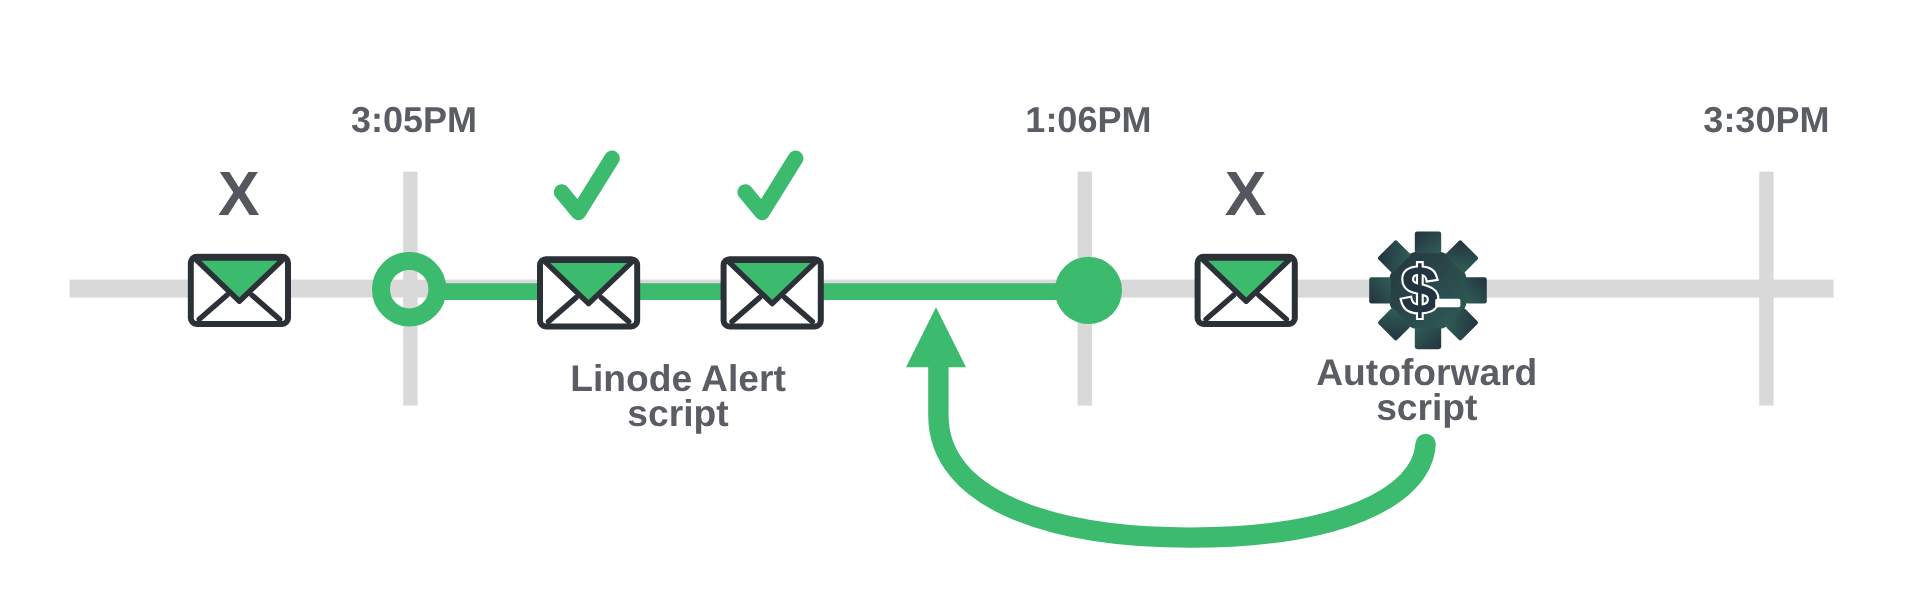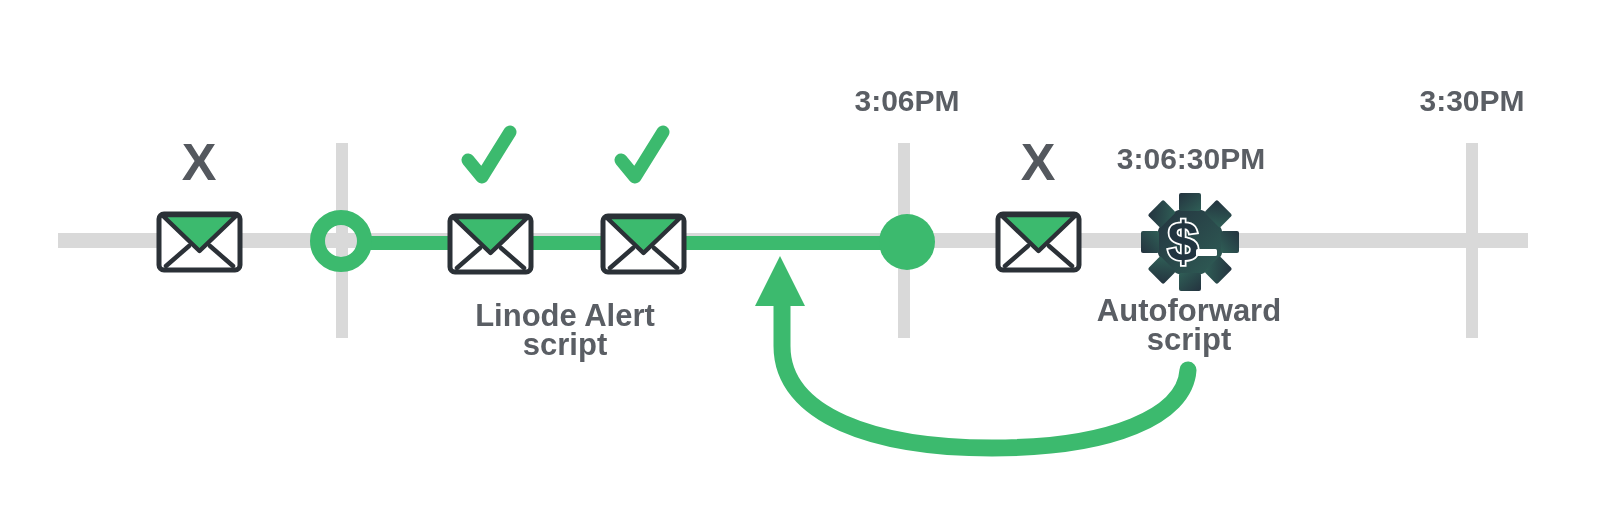--- a/index.html
+++ b/index.html
@@ -44,21 +44,22 @@
 <body>
 
 <div class="canvas">
 
   <div class="abs track"></div>
 
   <div class="abs tick-line" style="left:336px;"></div>
   <div class="abs tick-line" style="left:898px;"></div>
   <div class="abs tick-line" style="left:1466px;"></div>
 
-  <div class="abs tick-label" style="left:797px;">3:06PM</div>
+  <div class="abs tick-label" style="left:235px;">3:05PM</div>
+  <div class="abs tick-label" style="left:797px;">1:06PM</div>
   <div class="abs tick-label" style="left:1362px;">3:30PM</div>
 
   <div class="abs green-line"></div>
   <div class="abs ring"></div>
   <div class="abs dot"></div>
 
   <div class="abs xmark" style="left:159px;top:134px;">X</div>
   <svg class="abs envelope" style="left:156px;top:211px;" viewBox="0 0 87 62">
     <rect x="3" y="3" width="81" height="56" rx="5" fill="#ffffff" stroke="#2b3137" stroke-width="5"></rect>
     <path d="M6 4 L81 4 L43.5 40 Z" fill="#3cba6e" stroke="#2b3137" stroke-width="4.5" stroke-linejoin="round"></path>
@@ -92,21 +93,20 @@
   </div>
 
   <div class="abs xmark" style="left:998px;top:134px;">X</div>
   <svg class="abs envelope" style="left:995px;top:211px;" viewBox="0 0 87 62">
     <rect x="3" y="3" width="81" height="56" rx="5" fill="#ffffff" stroke="#2b3137" stroke-width="5"></rect>
     <path d="M6 4 L81 4 L43.5 40 Z" fill="#3cba6e" stroke="#2b3137" stroke-width="4.5" stroke-linejoin="round"></path>
     <path d="M10 55 L33 35" stroke="#2b3137" stroke-width="4.5" fill="none" stroke-linecap="round"></path>
     <path d="M77 55 L54 35" stroke="#2b3137" stroke-width="4.5" fill="none" stroke-linecap="round"></path>
   </svg>
 
-  <div class="abs time-label" style="left:1081px;top:142px;">3:06:30PM</div>
 
   <svg class="abs" style="left:1140px;top:192px;width:100px;height:100px;" viewBox="0 0 100 100">
     <defs>
       <linearGradient id="gearGrad" x1="0" y1="0" x2="1" y2="1">
         <stop offset="0" stop-color="#24333f"></stop>
         <stop offset="1" stop-color="#2f5e56"></stop>
       </linearGradient>
     </defs>
     <g fill="url(#gearGrad)">
       <circle cx="50" cy="50" r="34"></circle>

